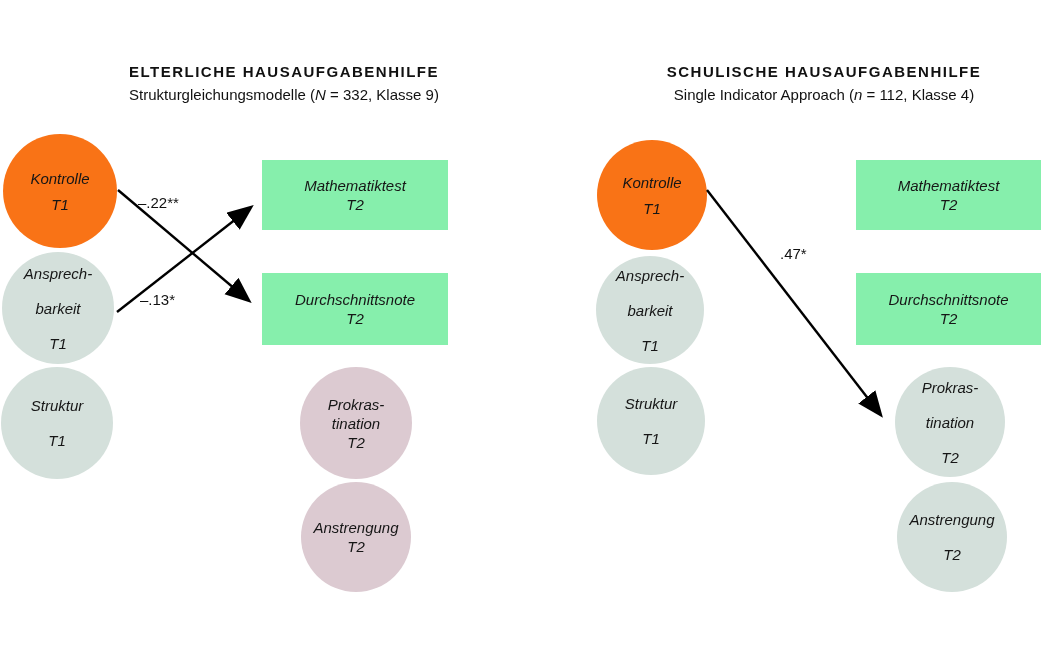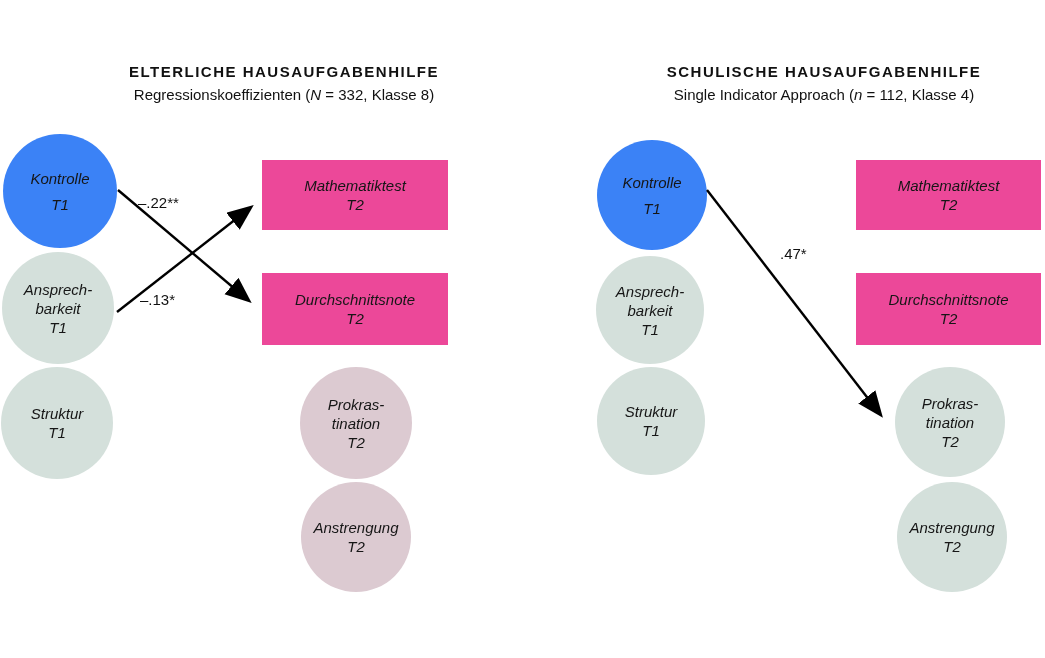--- a/index.html
+++ b/index.html
@@ -31,23 +31,23 @@
     flex-direction: column;
     align-items: center;
     justify-content: center;
     text-align: center;
     font-style: italic;
     font-size: 15px;
     line-height: 19px;
     color: #161616;
   }
   .circle { border-radius: 50%; }
-  .fill-dark-teal  { background: #3b82f6; gap: 7px; }
-  .fill-light-teal { background: #d4e0db; }
-  .fill-dark-rose  { background: #ec4899; }
+  .fill-dark-teal  { background: #f97316; gap: 7px; }
+  .fill-light-teal { background: #d4e0db; gap: 16px; }
+  .fill-dark-rose  { background: #86efac; }
   .fill-light-rose { background: #dccad1; }
 
   .svg-overlay {
     position: absolute;
     left: 0; top: 0;
     width: 1045px; height: 658px;
     pointer-events: none;
   }
   .coef-label {
     position: absolute;
@@ -67,21 +67,21 @@
   }
 </style>
 </head>
 <body>
 
 <div class="canvas">
 
   <div class="panel-title-block" style="left:58px; top:63px; width:452px;">
     <div class="panel-title">ELTERLICHE HAUSAUFGABENHILFE</div>
     <div class="panel-subtitle">
-      <span>Regressionskoeffizienten (</span><span class="var-italic">N</span><span> = 332, Klasse 8)</span>
+      <span>Strukturgleichungsmodelle (</span><span class="var-italic">N</span><span> = 332, Klasse 9)</span>
     </div>
   </div>
 
   <div class="node circle fill-dark-teal" style="left:3px; top:134px; width:114px; height:114px;">
     <span>Kontrolle</span>
     <span>T1</span>
   </div>
   <div class="node circle fill-light-teal" style="left:2px; top:252px; width:112px; height:112px;">
     <span>Ansprech-</span>
     <span>barkeit</span>

